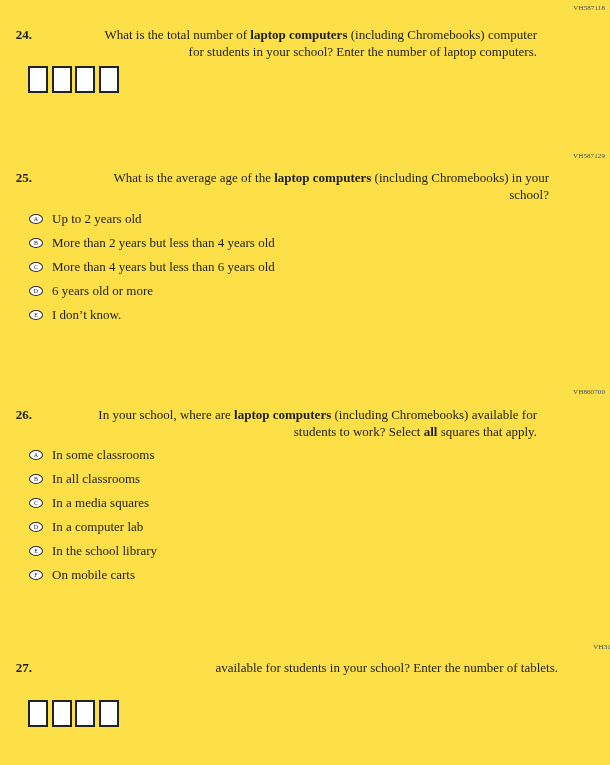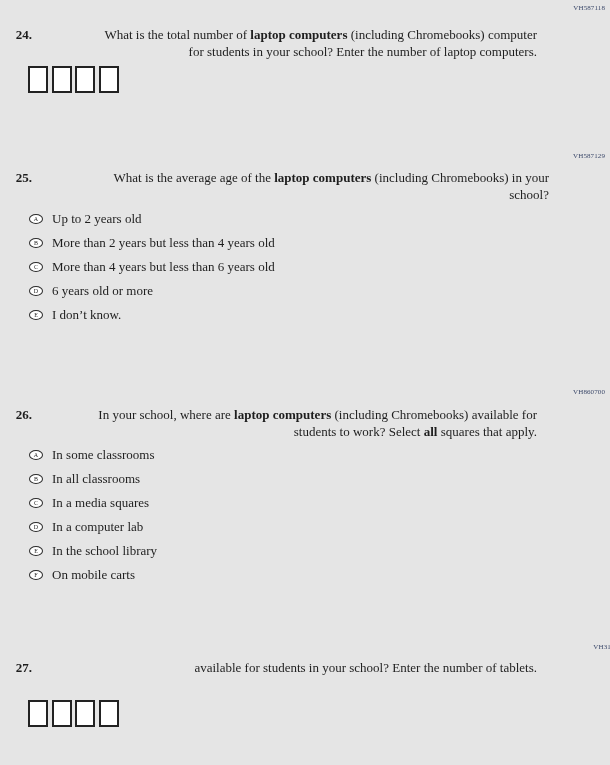--- a/index.html
+++ b/index.html
@@ -1,19 +1,19 @@
 <!DOCTYPE html>
 <html><head>
 <meta charset="utf-8">
 <style>
   html, body { margin:0; padding:0; background:#ffffff; }
   .page {
     position:relative;
     width:610px; height:765px;
-    background:#e5e5e5;
+    background:#fde047;
     font-family:"Liberation Serif", "DejaVu Serif", serif;
     color:#1e1e1e;
     overflow:hidden;
   }
   .qsection { position:absolute; left:0; width:610px; }
   .item-code {
     position:absolute; right:5px;
     font-size:7px; letter-spacing:0.1px;
     color:#3d4a6b;
     font-family:"Liberation Serif", "DejaVu Serif", serif;
@@ -154,21 +154,21 @@
         <span class="oval">
             <span class="olet">F</span>
           </span>
         <span class="olabel">On mobile carts</span>
       </div>
     </div>
   </section>
 
   <section class="qsection" style="top:638px; height:127px;padding-left:20px;">
     <div class="item-code" style="top:5px;">VH311502</div>
-    <div class="qrow" style="top:21px;">
+    <div class="qrow" style="top:21px;gap:21px;">
       <span class="qnum">27.</span>
       <div class="qtext">
         <div class="line"><span>available for students in your school? Enter the number of tablets.</span></div>
       </div>
     </div>
     <div class="boxes" style="top:62px;">
       <span class="dbox"></span>
       <span class="dbox"></span>
       <span class="dbox"></span>
       <span class="dbox"></span>

